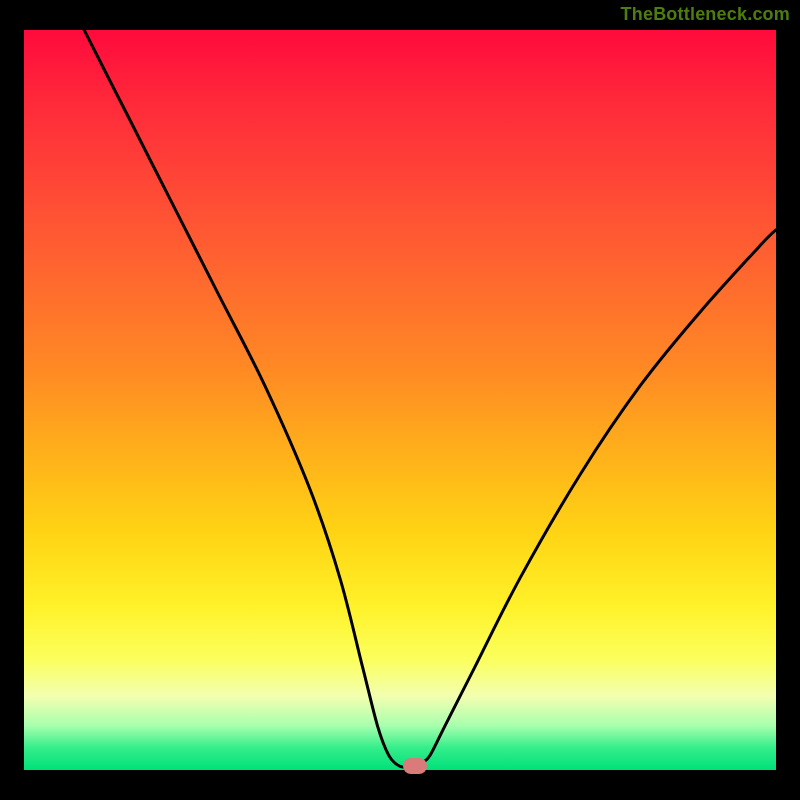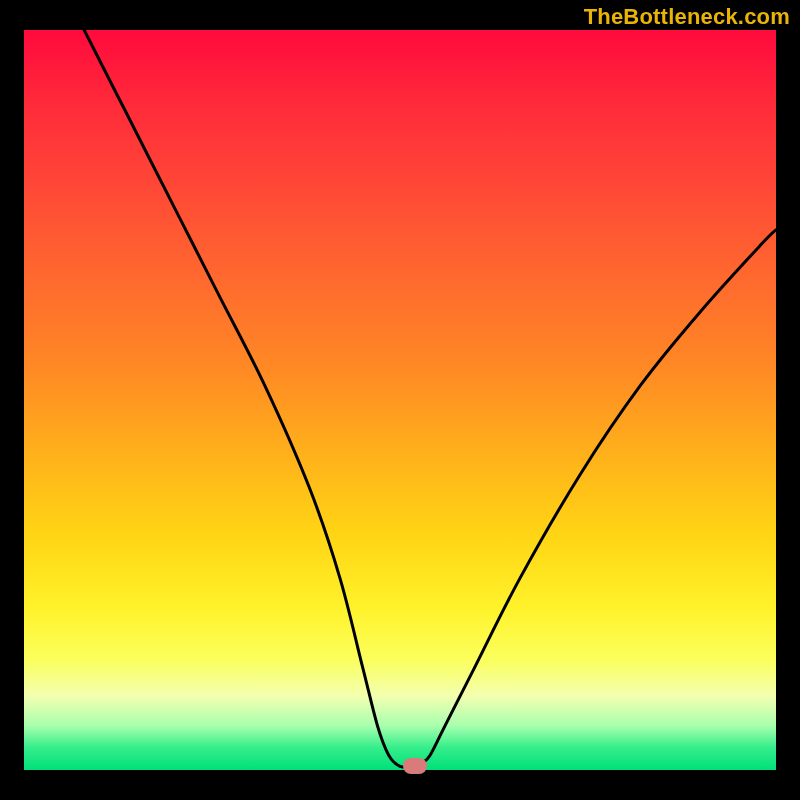--- a/index.html
+++ b/index.html
@@ -14,22 +14,22 @@
   .frame {
     position: relative;
     width: 800px;
     height: 800px;
     background: #000;
   }
   .watermark {
     position: absolute;
     top: 4px;
     right: 10px;
-    color: #eab308;
-    font-size: 22px;
+    color: #4d7c0f;
+    font-size: 18px;
     font-weight: 600;
     letter-spacing: 0.2px;
     z-index: 5;
   }
   .plot-bg {
     position: absolute;
     left: 24px;
     top: 30px;
     width: 752px;
     height: 740px;

